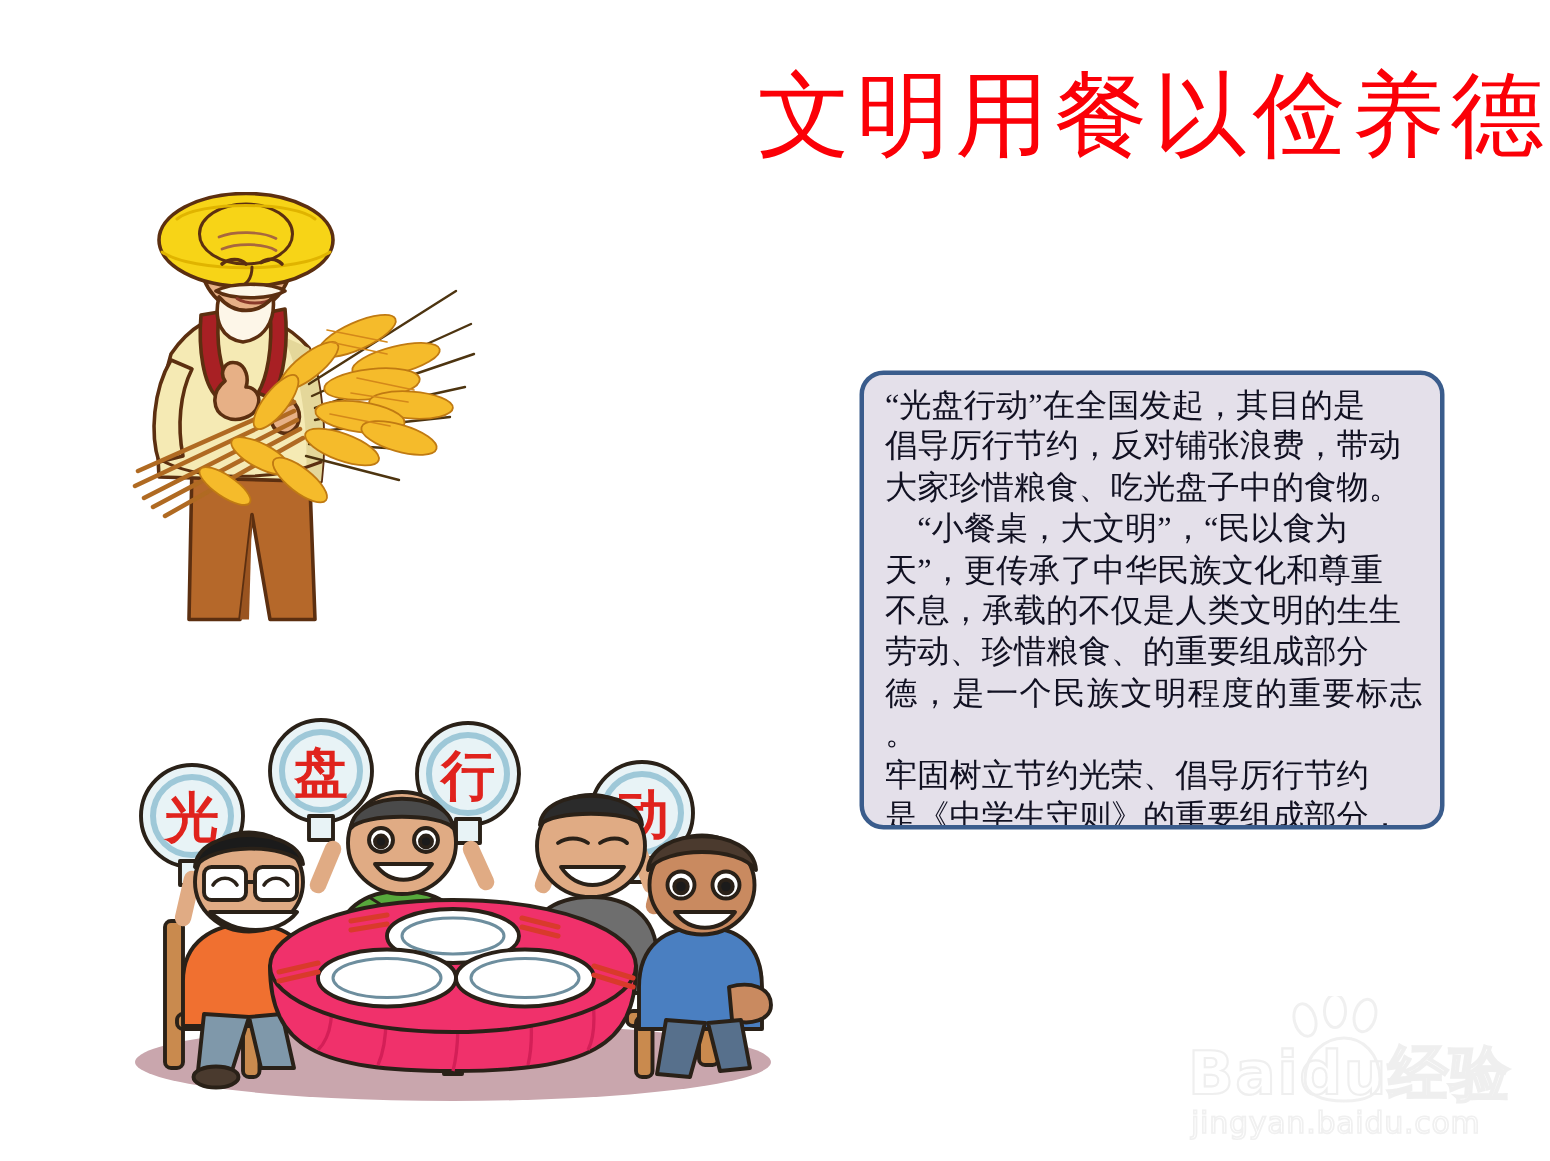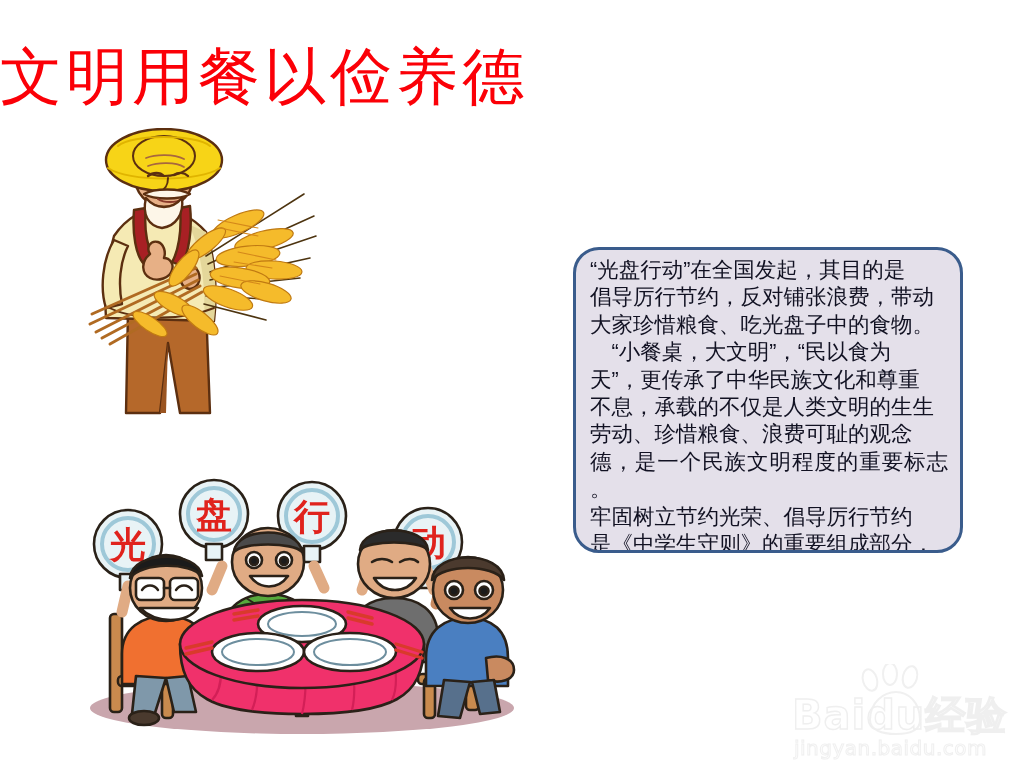--- a/index.html
+++ b/index.html
@@ -7,36 +7,36 @@
     width:1033px;height:774px;
     background:#ffffff;
     font-family:"DejaVu Sans","Liberation Sans",sans-serif;
     overflow:hidden;position:relative;
   }
   .slide{position:relative;width:1033px;height:774px;background:#fff;overflow:hidden;}
 
   
   .title{
     position:absolute;left:0;top:44px;width:1033px;
-    text-align:left;
+    text-align:right;
     font-family:"DejaVu Serif","Liberation Serif",serif;
     font-size:62px;line-height:66px;font-weight:400;
     color:#fb0007;letter-spacing:4px;white-space:nowrap;
   }
 
   
   .textbox{
     position:absolute;left:573px;top:247px;
     width:390px;height:306px;
     box-sizing:border-box;
     background:#e4e0ea;
     border:3px solid #3a5c8c;
-    border-radius:26px;
+    border-radius:16px;
     padding:7px 12px 6px 14px;
-    font-family:Liberation Sans, sans-serif;
+    font-family:Liberation Serif, serif;
     font-size:21.5px;line-height:27.4px;
     color:#111122;
     text-align:justify;
     overflow:hidden;
   }
   .textbox p{margin:0;text-indent:0;}
 
   
   .watermark{
     position:absolute;left:784px;top:664px;width:240px;height:104px;
@@ -307,21 +307,21 @@
     </svg>
   </div>
 
   <div class="textbox">
     <p>“光盘行动”在全国发起，其目的是</p>
     <p>倡导厉行节约，反对铺张浪费，带动</p>
     <p>大家珍惜粮食、吃光盘子中的食物。</p>
     <p>　“小餐桌，大文明”，“民以食为</p>
     <p>天”，更传承了中华民族文化和尊重</p>
     <p>不息，承载的不仅是人类文明的生生</p>
-    <p>劳动、珍惜粮食、浪费可耻的观念</p>
+    <p>劳动、珍惜粮食、的重要组成部分</p>
     <p>德，是一个民族文明程度的重要标志 。</p>
     <p>牢固树立节约光荣、倡导厉行节约</p>
     <p>是《中学生守则》的重要组成部分，</p>
 
   </div>
 
   <div class="watermark">
     <svg width="240" height="104" viewBox="0 0 240 104" aria-hidden="true" style="position:absolute;left:0;top:0;">
       <g fill="none" stroke="#e4e4e4" stroke-width="2">
         <ellipse cx="86" cy="16" rx="7" ry="11" transform="rotate(-16 86 16)"></ellipse>

